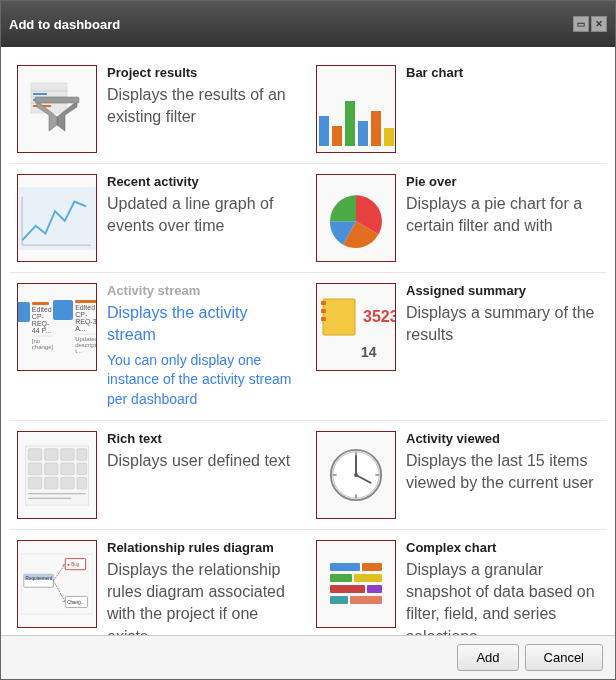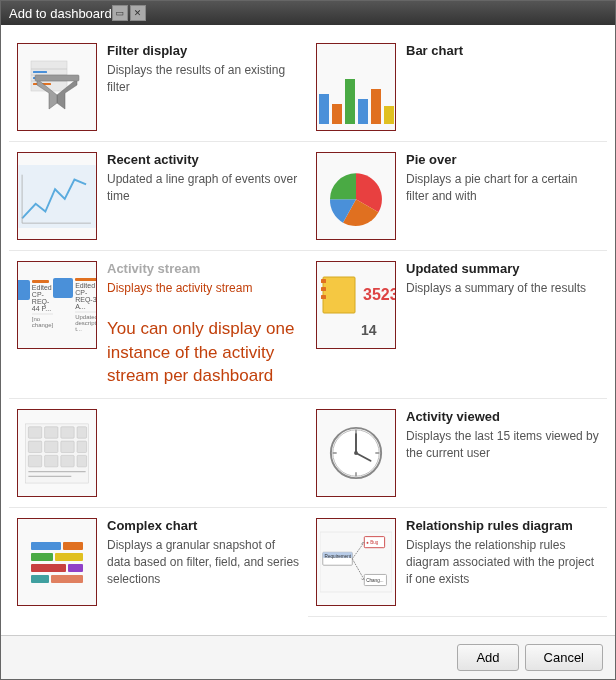--- a/index.html
+++ b/index.html
@@ -17,25 +17,26 @@
       width: 616px;
       height: 680px;
       background: #fff;
       border: 1px solid #666;
       display: flex;
       flex-direction: column;
     }
     .title-bar {
       background: linear-gradient(to bottom, #555, #333);
       color: #fff;
-      padding: 4px 8px;
+      padding: 15px 8px;
       display: flex;
       align-items: center;
+      justify-content: space-between;
       font-size: 13px;
-      font-weight: normal;
+      font-weight: bold;
     }
     .title-bar-controls {
       display: flex;
       gap: 2px;
     }
     .title-btn {
       width: 16px;
       height: 16px;
       background: #aaa;
       border: 1px solid #888;
@@ -79,26 +80,26 @@
     .item-title {
       font-weight: bold;
       font-size: 13px;
       margin-bottom: 4px;
       color: #222;
     }
     .item-title.disabled {
       color: #aaa;
     }
     .item-desc {
-      font-size: 12px;
+      font-size: 16px;
       color: #555;
       line-height: 1.4;
     }
     .item-desc.disabled {
-      color: #c2410c;
+      color: #3b82f6;
     }
     .footer {
       padding: 8px 12px;
       display: flex;
       justify-content: flex-end;
       gap: 6px;
       border-top: 1px solid #ccc;
       background: #f5f5f5;
     }
     .btn {
@@ -139,21 +140,21 @@
           <rect x="6" y="20" width="10" height="2" fill="#4a90d9" rx="0.5"></rect>
           <rect x="6" y="26" width="18" height="2" fill="#e07020" rx="0.5"></rect>
 
           <polygon points="30,38 50,22 50,28 38,36 38,52 30,46" fill="#8B8B8B" stroke="#666" stroke-width="0.5"></polygon>
           <polygon points="30,38 10,22 10,28 22,36 22,52 30,46" fill="#a0a0a0" stroke="#666" stroke-width="0.5"></polygon>
 
           <rect x="8" y="18" width="44" height="6" rx="1" fill="#999" stroke="#777" stroke-width="0.5"></rect>
         </svg>
       </div>
       <div class="item-text">
-        <div class="item-title">Filter display</div>
+        <div class="item-title">Project results</div>
         <div class="item-desc">Displays the results of an existing filter</div>
       </div>
     </div>
 
 
     <div class="item">
       <div class="item-icon" style="display:flex;flex-direction:column;gap:3px;padding:6px;justify-content:flex-end;">
         <div style="display:flex;align-items:flex-end;gap:3px;height:55px;">
           <div style="width:10px;background:#4a90d9;height:30px;"></div>
           <div style="width:10px;background:#e07020;height:20px;"></div>
@@ -217,42 +218,42 @@
             <div style="height:3px;background:#e07020;margin-bottom:1px;border-radius:1px;width:80%;"></div>
             <div style="font-size:7px;color:#555;">Edited CP-REQ-34 A...</div>
             <div style="height:2px;background:#eee;margin:1px 0;"></div>
             <div style="font-size:6px;color:#777;">Updated description t...</div>
           </div>
         </div>
       </div>
       <div class="item-text">
         <div class="item-title disabled">Activity stream</div>
         <div class="item-desc disabled">Displays the activity stream</div>
-        <div class="item-desc disabled" style="margin-top:20px;font-size:17px;">You can only display one instance of the activity stream per dashboard</div>
+        <div class="item-desc disabled" style="margin-top:4px;font-size:14px;">You can only display one instance of the activity stream per dashboard</div>
       </div>
     </div>
 
     <div class="item">
       <div class="item-icon" style="display:flex;flex-direction:column;align-items:flex-start;justify-content:center;padding:4px;gap:4px;">
 
         <div style="position:relative;display:flex;align-items:center;gap:6px;">
           <div style="position:relative;">
             <svg width="36" height="42" viewBox="0 0 36 42">
               <rect x="2" y="4" width="32" height="36" fill="#f5c842" stroke="#d4a820" stroke-width="1" rx="1"></rect>
               <rect x="0" y="6" width="5" height="4" fill="#e07020" rx="0.5"></rect>
               <rect x="0" y="14" width="5" height="4" fill="#e07020" rx="0.5"></rect>
               <rect x="0" y="22" width="5" height="4" fill="#e07020" rx="0.5"></rect>
             </svg>
           </div>
           <div style="font-size:16px;font-weight:bold;color:#d44;">3523</div>
         </div>
         <div style="font-size:14px;font-weight:bold;color:#555;margin-left:40px;">14</div>
       </div>
       <div class="item-text">
-        <div class="item-title">Updated summary</div>
+        <div class="item-title">Assigned summary</div>
         <div class="item-desc">Displays a summary of the results</div>
       </div>
     </div>
 
     <div class="item">
       <div class="item-icon" style="padding:3px;">
         <svg viewBox="0 0 70 65" xmlns="http://www.w3.org/2000/svg" width="70" height="62">
 
           <rect x="2" y="2" width="66" height="62" fill="#f5f5f5" stroke="#ccc" stroke-width="0.5"></rect>
 
@@ -269,20 +270,22 @@
           <rect x="5" y="35" width="14" height="12" fill="#e0e0e0" stroke="#bbb" stroke-width="0.5" rx="1"></rect>
           <rect x="22" y="35" width="14" height="12" fill="#e0e0e0" stroke="#bbb" stroke-width="0.5" rx="1"></rect>
           <rect x="39" y="35" width="14" height="12" fill="#e0e0e0" stroke="#bbb" stroke-width="0.5" rx="1"></rect>
           <rect x="56" y="35" width="10" height="12" fill="#e0e0e0" stroke="#bbb" stroke-width="0.5" rx="1"></rect>
 
           <line x1="5" y1="52" x2="65" y2="52" stroke="#bbb" stroke-width="1.5"></line>
           <line x1="5" y1="57" x2="50" y2="57" stroke="#bbb" stroke-width="1.5"></line>
         </svg>
       </div>
       <div class="item-text">
+        <div class="item-title">Rich text</div>
+        <div class="item-desc">Displays user defined text</div>
       </div>
     </div>
 
     <div class="item">
       <div class="item-icon" style="display:flex;align-items:center;justify-content:center;">
         <svg viewBox="0 0 60 60" xmlns="http://www.w3.org/2000/svg" width="58" height="58">
           <circle cx="30" cy="30" r="26" fill="white" stroke="#888" stroke-width="2"></circle>
           <circle cx="30" cy="30" r="24" fill="white" stroke="#bbb" stroke-width="1"></circle>
 
           <line x1="30" y1="30" x2="30" y2="10" stroke="#555" stroke-width="2" stroke-linecap="round"></line>
@@ -291,20 +294,48 @@
 
           <line x1="30" y1="6" x2="30" y2="10" stroke="#888" stroke-width="1.5"></line>
           <line x1="30" y1="50" x2="30" y2="54" stroke="#888" stroke-width="1.5"></line>
           <line x1="6" y1="30" x2="10" y2="30" stroke="#888" stroke-width="1.5"></line>
           <line x1="50" y1="30" x2="54" y2="30" stroke="#888" stroke-width="1.5"></line>
         </svg>
       </div>
       <div class="item-text">
         <div class="item-title">Activity viewed</div>
         <div class="item-desc">Displays the last 15 items viewed by the current user</div>
+      </div>
+    </div>
+
+    <div class="item">
+      <div class="item-icon" style="padding:3px;overflow:hidden;">
+        <svg viewBox="0 0 78 65" xmlns="http://www.w3.org/2000/svg" width="78" height="62">
+          <rect width="78" height="65" fill="#f8f8f8" stroke="#ddd" stroke-width="0.5"></rect>
+
+          <rect x="3" y="22" width="32" height="14" fill="white" stroke="#aaa" stroke-width="1" rx="1"></rect>
+          <rect x="3" y="22" width="32" height="6" fill="#b8cce8" stroke="#aaa" stroke-width="0" rx="1"></rect>
+          <text x="5" y="28" font-size="5" fill="#333">Requirement</text>
+
+          <rect x="48" y="5" width="22" height="12" fill="white" stroke="#c44" stroke-width="1" rx="1"></rect>
+          <text x="50" y="13" font-size="5" fill="#c44">● Bug</text>
+
+          <rect x="48" y="46" width="24" height="12" fill="white" stroke="#aaa" stroke-width="1" rx="1"></rect>
+          <text x="50" y="54" font-size="5" fill="#333">Chang...</text>
+
+          <line x1="35" y1="29" x2="48" y2="11" stroke="#888" stroke-width="1" stroke-dasharray="2,1"></line>
+          <line x1="35" y1="29" x2="48" y2="52" stroke="#888" stroke-width="1" stroke-dasharray="2,1"></line>
+
+          <polygon points="48,11 44,14 46,11" fill="#888"></polygon>
+          <polygon points="48,52 44,50 46,52" fill="#888"></polygon>
+        </svg>
+      </div>
+      <div class="item-text">
+        <div class="item-title">Relationship rules diagram</div>
+        <div class="item-desc">Displays the relationship rules diagram associated with the project if one exists</div>
       </div>
     </div>
 
     <div class="item" style="border-bottom:none;">
       <div class="item-icon" style="display:flex;flex-direction:column;gap:3px;padding:6px;justify-content:center;">
         <div style="display:flex;gap:2px;">
           <div style="width:30px;height:8px;background:#4a90d9;border-radius:1px;"></div>
           <div style="width:20px;height:8px;background:#e07020;border-radius:1px;"></div>
         </div>
         <div style="display:flex;gap:2px;">
@@ -319,48 +350,20 @@
           <div style="width:18px;height:8px;background:#40a0a0;border-radius:1px;"></div>
           <div style="width:32px;height:8px;background:#e08060;border-radius:1px;"></div>
         </div>
       </div>
       <div class="item-text">
         <div class="item-title">Complex chart</div>
         <div class="item-desc">Displays a granular snapshot of data based on filter, field, and series selections</div>
       </div>
     </div>
 
-    <div class="item">
-      <div class="item-icon" style="padding:3px;overflow:hidden;">
-        <svg viewBox="0 0 78 65" xmlns="http://www.w3.org/2000/svg" width="78" height="62">
-          <rect width="78" height="65" fill="#f8f8f8" stroke="#ddd" stroke-width="0.5"></rect>
-
-          <rect x="3" y="22" width="32" height="14" fill="white" stroke="#aaa" stroke-width="1" rx="1"></rect>
-          <rect x="3" y="22" width="32" height="6" fill="#b8cce8" stroke="#aaa" stroke-width="0" rx="1"></rect>
-          <text x="5" y="28" font-size="5" fill="#333">Requirement</text>
-
-          <rect x="48" y="5" width="22" height="12" fill="white" stroke="#c44" stroke-width="1" rx="1"></rect>
-          <text x="50" y="13" font-size="5" fill="#c44">● Bug</text>
-
-          <rect x="48" y="46" width="24" height="12" fill="white" stroke="#aaa" stroke-width="1" rx="1"></rect>
-          <text x="50" y="54" font-size="5" fill="#333">Chang...</text>
-
-          <line x1="35" y1="29" x2="48" y2="11" stroke="#888" stroke-width="1" stroke-dasharray="2,1"></line>
-          <line x1="35" y1="29" x2="48" y2="52" stroke="#888" stroke-width="1" stroke-dasharray="2,1"></line>
-
-          <polygon points="48,11 44,14 46,11" fill="#888"></polygon>
-          <polygon points="48,52 44,50 46,52" fill="#888"></polygon>
-        </svg>
-      </div>
-      <div class="item-text">
-        <div class="item-title">Relationship rules diagram</div>
-        <div class="item-desc">Displays the relationship rules diagram associated with the project if one exists</div>
-      </div>
-    </div>
-
     <div class="item" style="border-bottom:none;visibility:hidden;"></div>
 
   </div>
 
   <div class="footer">
     <button class="btn">Add</button>
     <button class="btn">Cancel</button>
   </div>
 </div>
 

